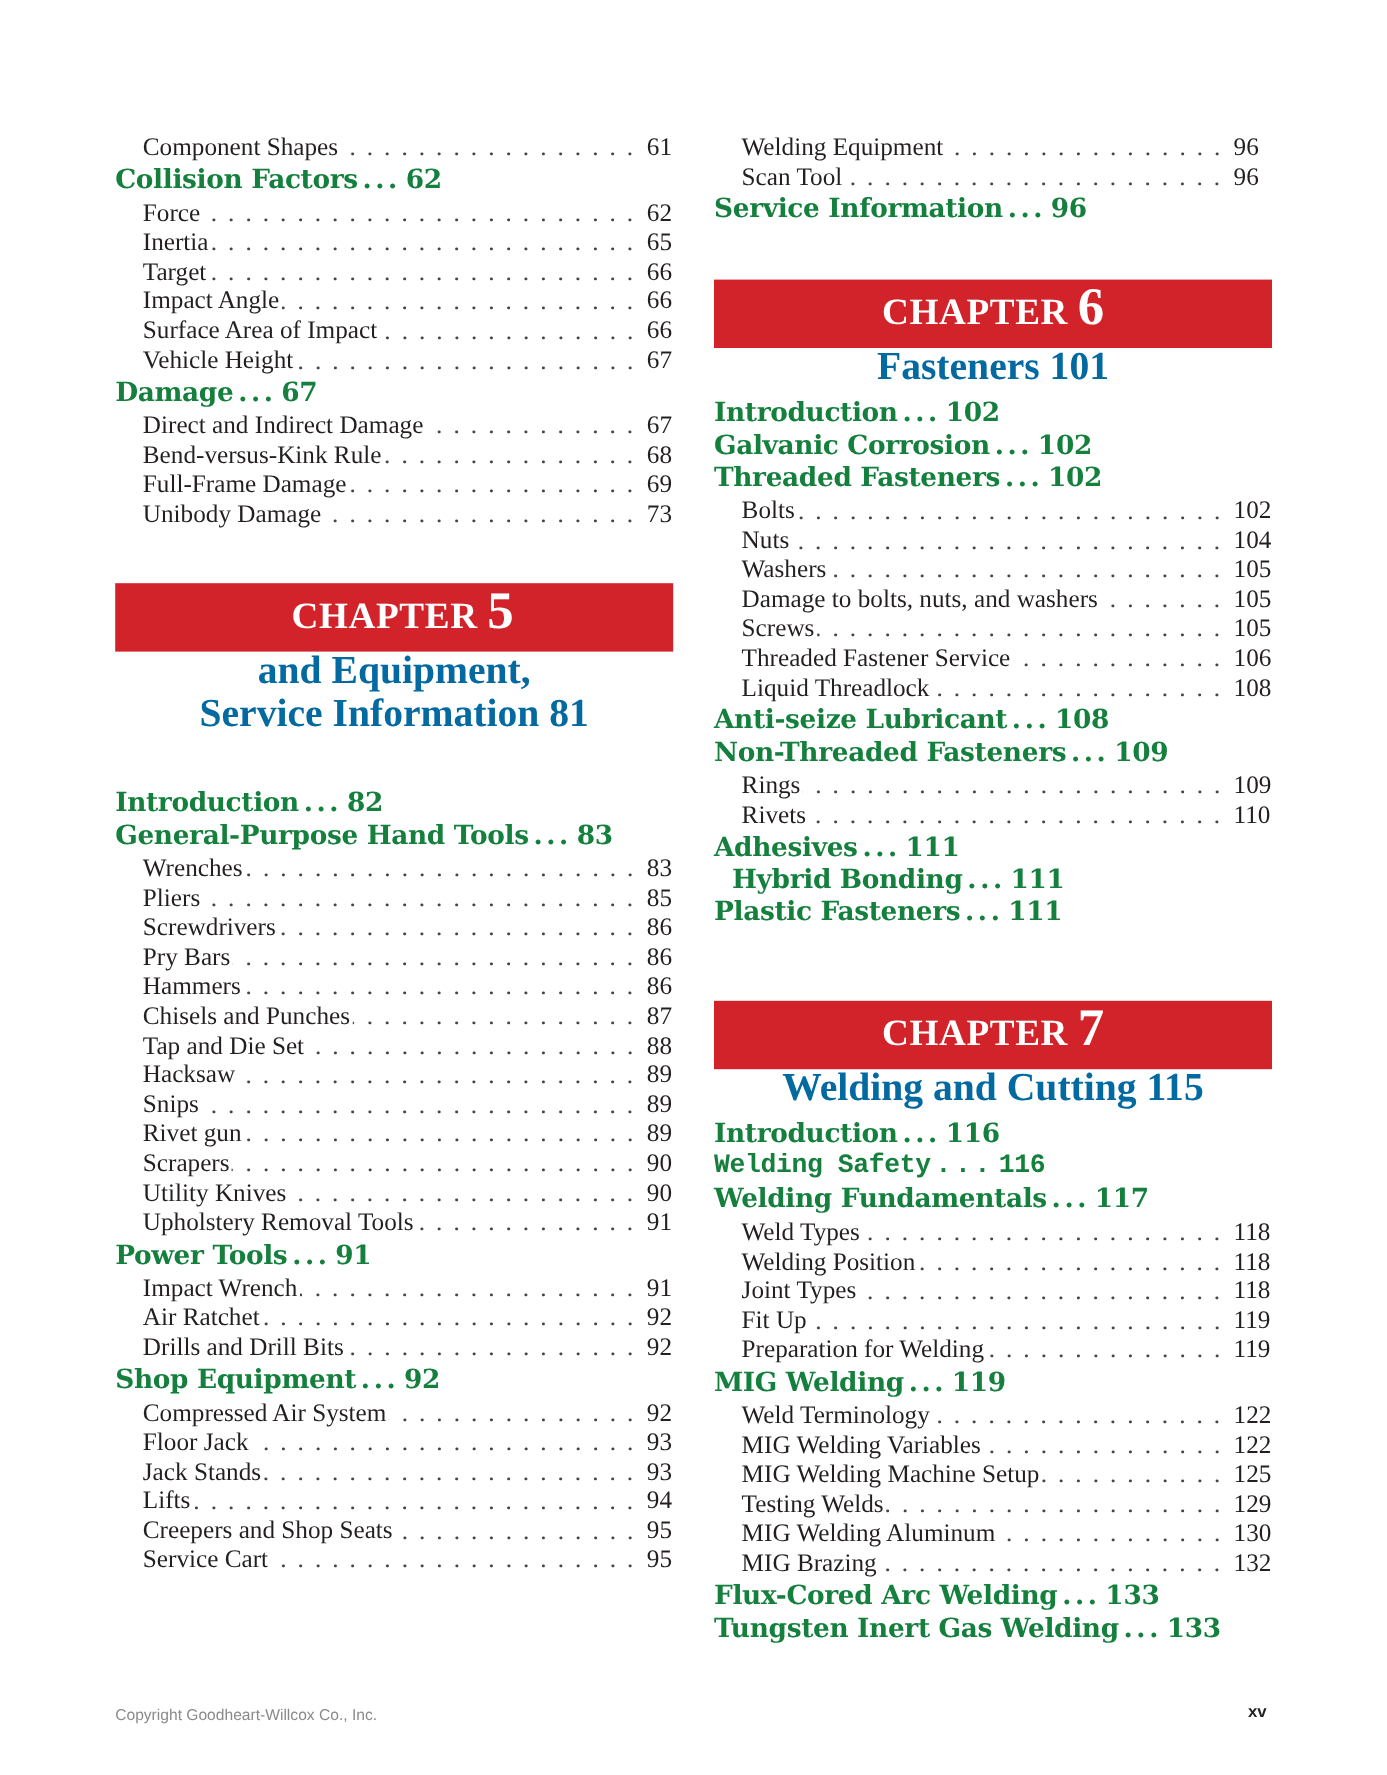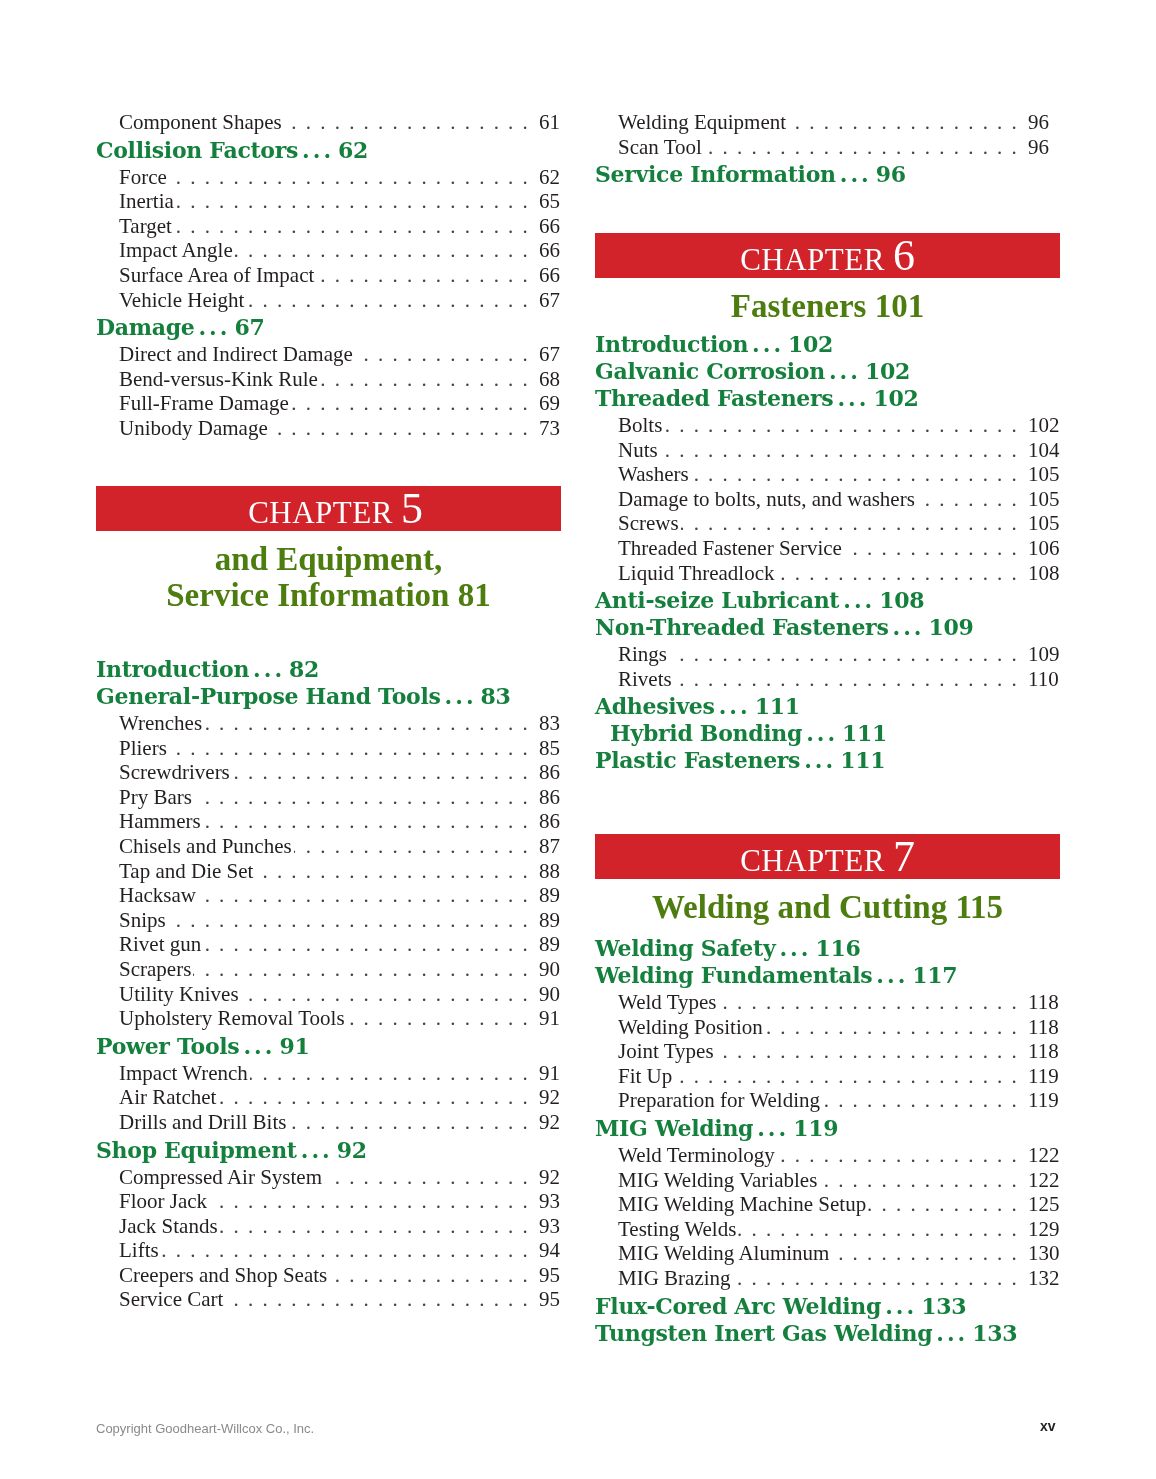--- a/index.html
+++ b/index.html
@@ -13,26 +13,26 @@
           line-height: 24px; white-space: nowrap; letter-spacing: -0.3px; }
   .sect .dots { letter-spacing: 3px; margin: 0 4px; }
   .entry { font-family: "Liberation Serif", serif; font-size: 21px; line-height: 24.6px;
            display: flex; align-items: baseline; padding-left: 23px; white-space: nowrap; }
   .entry .title { flex: 0 0 auto; }
   .entry .leader { flex: 1 1 auto; overflow: hidden; color: #444; margin: 0 2px; letter-spacing: 9.2px;
                    text-align: right; direction: rtl; }
   .entry .page { flex: 0 0 auto; text-align: left; }
   #col-left .entry .page { min-width: 22px; }
   #col-right .entry .page { min-width: 32px; }
-  .chapter-bar { background: #d2232a; height: 45px; color: #fff; text-align: center;
-                 font-family: "Liberation Serif", serif; box-sizing: border-box; }
+  .chapter-bar { background: #d2232a; height: 57px; color: #fff; text-align: center;
+                 font-family: "Liberation Serif", serif; box-sizing: border-box; font-weight: bold; }
   .chapter-bar .word { font-size: 31px; letter-spacing: 0.5px; line-height: 45px; vertical-align: baseline; }
   .chapter-bar .num { font-size: 44px; line-height: 45px; margin-left: 8px; }
   .chapter-title { text-align: center; font-family: "Liberation Serif", serif; font-weight: bold;
-                   font-size: 33px; line-height: 36px; color: #4d7c0f; }
+                   font-size: 33px; line-height: 36px; color: #0369a1; }
   .footer-left { position: absolute; left: 96px; top: 1421px; font-family: "Liberation Sans", sans-serif;
                  font-size: 13px; color: #8a8a8a; }
   .footer-right { position: absolute; left: 1040px; top: 1418px; font-family: "Liberation Sans", sans-serif;
                   font-weight: bold; font-size: 14px; color: #231f20; }
 </style>
 </head>
 <body>
 
 <div id="col-left" class="col">
   <div class="abs" style="top:110px;">
@@ -297,21 +297,22 @@
       <div class="sect" style="margin: 3px 0px;"><span>Plastic Fasteners</span><span class="dots">...</span><span>111</span></div>
     </div>
 
   <div class="abs chapter-bar" style="top:834px;">
     <span class="word">CHAPTER</span><span class="num">7</span>
   </div>
   <div class="abs chapter-title" style="top:889px;">
     <div>Welding and Cutting  115</div>
   </div>
   <div class="abs" style="top:933px;">
-      <div class="sect" style="margin: 3px 0px;"><span>Welding Safety</span><span class="dots">...</span><span>116</span></div>
+      <div class="sect" style="margin: 0px 0px 3px;"><span>Introduction</span><span class="dots">...</span><span>116</span></div>
+      <div class="sect" style="margin: 3px 0px; font-family: Liberation Mono, monospace;"><span>Welding Safety</span><span class="dots">...</span><span>116</span></div>
       <div class="sect" style="margin: 3px 0px;"><span>Welding Fundamentals</span><span class="dots">...</span><span>117</span></div>
       <div class="entry">
         <span class="title">Weld Types</span>
         <span class="leader">............................................................</span>
         <span class="page">118</span>
       </div>
       <div class="entry">
         <span class="title">Welding Position</span>
         <span class="leader">............................................................</span>
         <span class="page">118</span>

